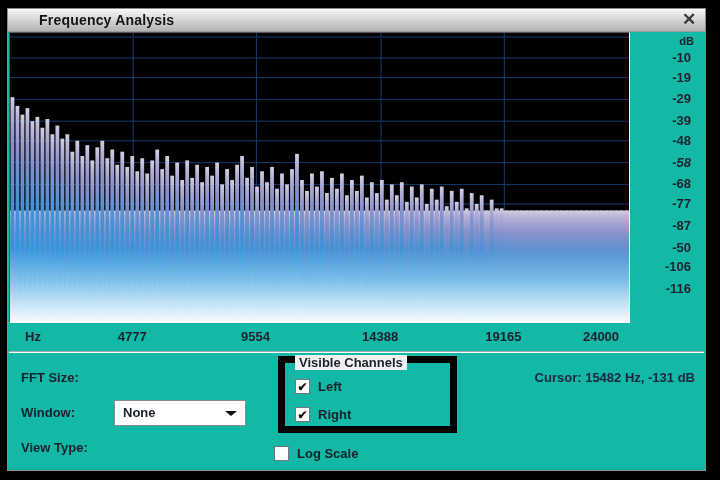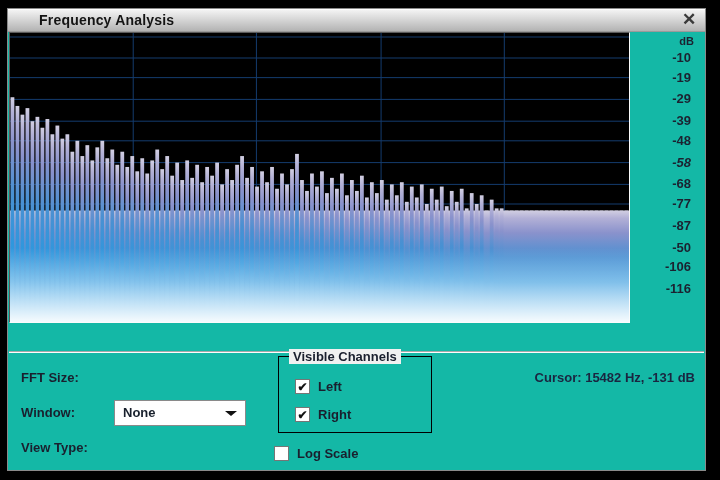--- a/index.html
+++ b/index.html
@@ -32,22 +32,22 @@
   .ctl-label{position:absolute;font-size:13px;font-weight:bold;color:#1a1f2e;white-space:nowrap;}
   .combo{position:absolute;width:132px;height:26px;background:#fff;border:1px solid #8a8a8a;
     cursor:pointer;}
   .combo.focused{border:2px solid #44537a;}
   .combo .val{position:absolute;left:8px;top:4px;font-size:13px;font-weight:bold;color:#18202c;}
   .combo.focused .val{left:7px;top:3px;}
   .combo .arrow{position:absolute;right:8px;top:10px;width:0;height:0;
     border-left:6px solid transparent;border-right:6px solid transparent;
     border-top:5px solid #111;}
   .combo.focused .arrow{right:7px;top:9px;}
-  .groupbox{position:absolute;left:270px;top:347px;width:154px;height:77px;
-    border:1px solid #000000;}
+  .groupbox{position:absolute;left:270px;top:347px;width:179px;height:77px;
+    border:7px solid #000000;}
   .groupbox .legend{position:absolute;left:10px;top:-8px;background:#f1f1f1;padding:0 4px;
     font-size:13px;font-weight:bold;color:#1a1f2e;white-space:nowrap;}
   .checkbox{position:absolute;width:15px;height:15px;background:#fff;border:1px solid #767676;
     cursor:pointer;text-align:center;line-height:14px;font-size:12px;font-weight:bold;color:#111;}
   .check-glyph{visibility:hidden;}
   .checkbox.checked .check-glyph{visibility:visible;}
   .cb-label{position:absolute;font-size:13px;font-weight:bold;color:#1a1f2e;white-space:nowrap;}
   .cursor-readout{position:absolute;right:10px;top:353px;font-size:13px;font-weight:bold;
     color:#1a2540;white-space:nowrap;margin-top:8px;}
 </style>
@@ -1226,20 +1226,28 @@
       <div class="tick" style="top: 99.8113px;">-48</div>
       <div class="tick" style="top: 121.604px; font-style: italic;">-58</div>
       <div class="tick" style="top: 143.396px;">-68</div>
       <div class="tick" style="top: 163.009px;">-77</div>
       <div class="tick" style="top: 184.802px;">-87</div>
       <div class="tick" style="top: 206.594px;">-50</div>
       <div class="tick" style="top: 226.208px;">-106</div>
       <div class="tick" style="top: 248px;">-116</div>
     </div>
 
+  <div class="hz-strip" id="hzstrip">
+      <div class="unit">Hz</div>
+      <div class="tick" style="left: 123.207px;">4777</div>
+      <div class="tick" style="left: 246.414px;">9554</div>
+      <div class="tick" style="left: 371.091px;">14388</div>
+      <div class="tick" style="left: 494.297px;">19165</div>
+      <div class="tick" style="left: 592px;">24000</div>
+    </div>
 
   <div class="separator"></div>
 
   <div class="ctl-label" style="left:13px;top:361px;">FFT Size:</div>
 
   <div class="ctl-label" style="left:13px;top:396px;">Window:</div>
   <div class="combo" style="left:106px;top:391px;">
     <span class="val">None</span>
     <span class="arrow"></span>
   </div>

